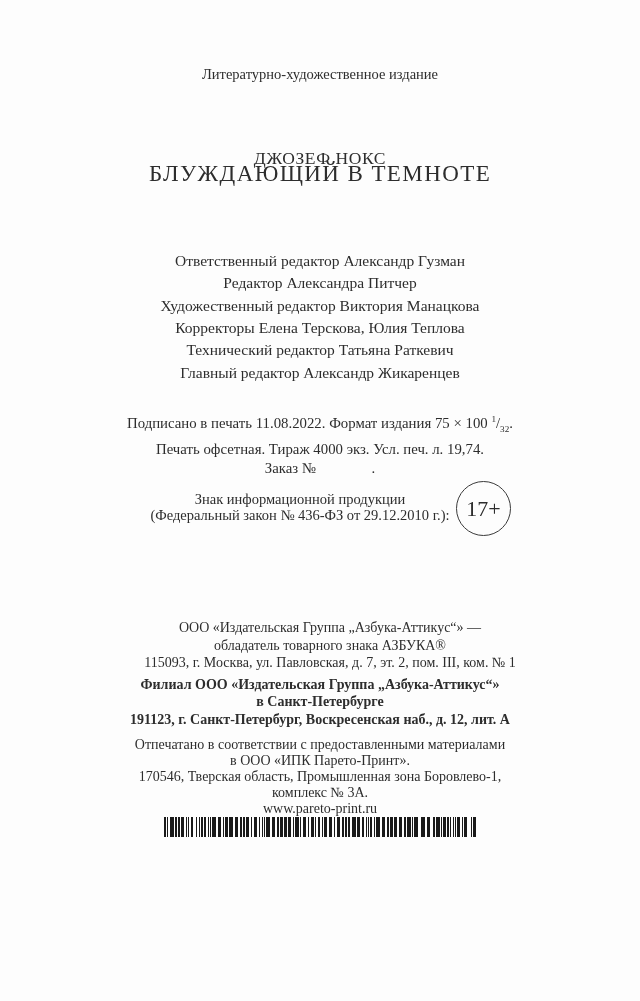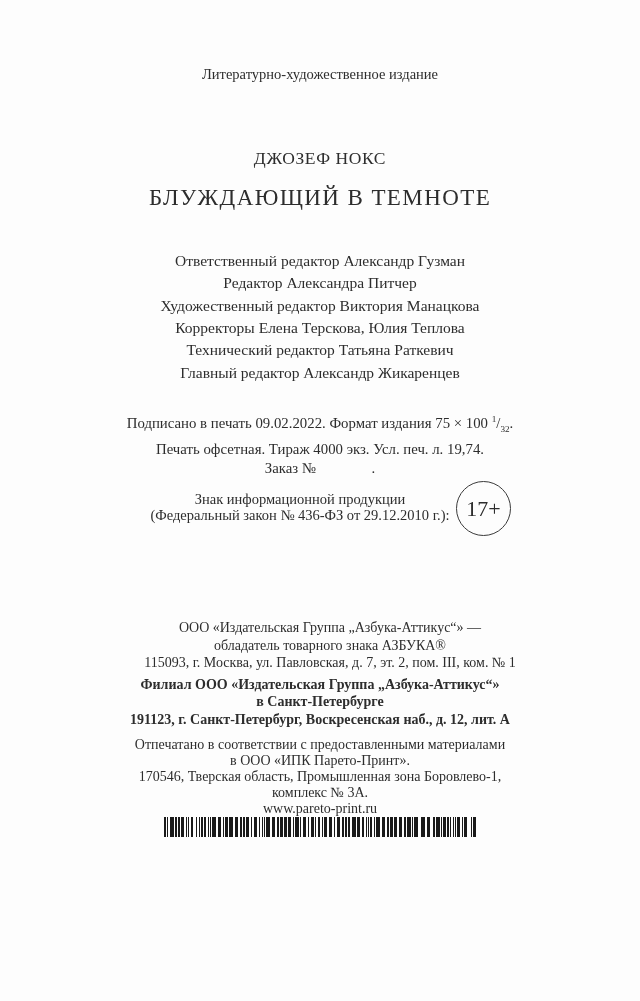--- a/index.html
+++ b/index.html
@@ -17,21 +17,21 @@
     overflow: hidden;
   }
   .abs {
     position: absolute;
     left: 0;
     width: 100%;
     text-align: center;
   }
   .edition-note { top: 66px; font-size: 14.5px; }
   .author      { top: 148px; font-size: 17.5px; letter-spacing: 0.6px; }
-  .book-title  { top: 161px; font-size: 23px;   letter-spacing: 1.4px; margin-top: 24px; }
+  .book-title  { top: 161px; font-size: 23px;   letter-spacing: 1.4px; }
   .credits     { top: 250px; font-size: 15.5px; line-height: 22.3px; text-align: center; }
   .chief       { top: 364px; font-size: 15.5px; }
   .print-info  { top: 410px; font-size: 14.8px; line-height: 19.5px; }
   .print-info sup { font-size: 62%; vertical-align: 6px; letter-spacing: 0; }
   .print-info sub { font-size: 62%; vertical-align: -4px; letter-spacing: 0; }
   .age-caption {
     top: 491px;
     left: 0;
     width: 600px;            
     font-size: 14.5px;
@@ -78,21 +78,21 @@
     <div>Ответственный редактор Александр Гузман</div>
     <div>Редактор Александра Питчер</div>
     <div>Художественный редактор Виктория Манацкова</div>
     <div>Корректоры Елена Терскова, Юлия Теплова</div>
     <div>Технический редактор Татьяна Раткевич</div>
   </div>
 
   <div class="abs chief">Главный редактор Александр Жикаренцев</div>
 
   <div class="abs print-info">
-    <div><span>Подписано в печать 09.02.2022. Формат издания 75 × 100 </span><sup>1</sup><span>/</span><sub>32</sub><span>.</span></div>
+    <div><span>Подписано в печать 11.08.2022. Формат издания 75 × 100 </span><sup>1</sup><span>/</span><sub>32</sub><span>.</span></div>
     <div>Печать офсетная. Тираж 4000 экз. Усл. печ. л. 19,74.</div>
     <div>Заказ №&nbsp;&nbsp;&nbsp;&nbsp;&nbsp;&nbsp;&nbsp;&nbsp;&nbsp;&nbsp;&nbsp;&nbsp;&nbsp;&nbsp;&nbsp;.</div>
   </div>
 
   <div class="abs age-caption">
     <div>Знак информационной продукции</div>
     <div>(Федеральный закон № 436-ФЗ от 29.12.2010 г.):</div>
   </div>
   <div class="age-badge">
     <span>17+</span>

